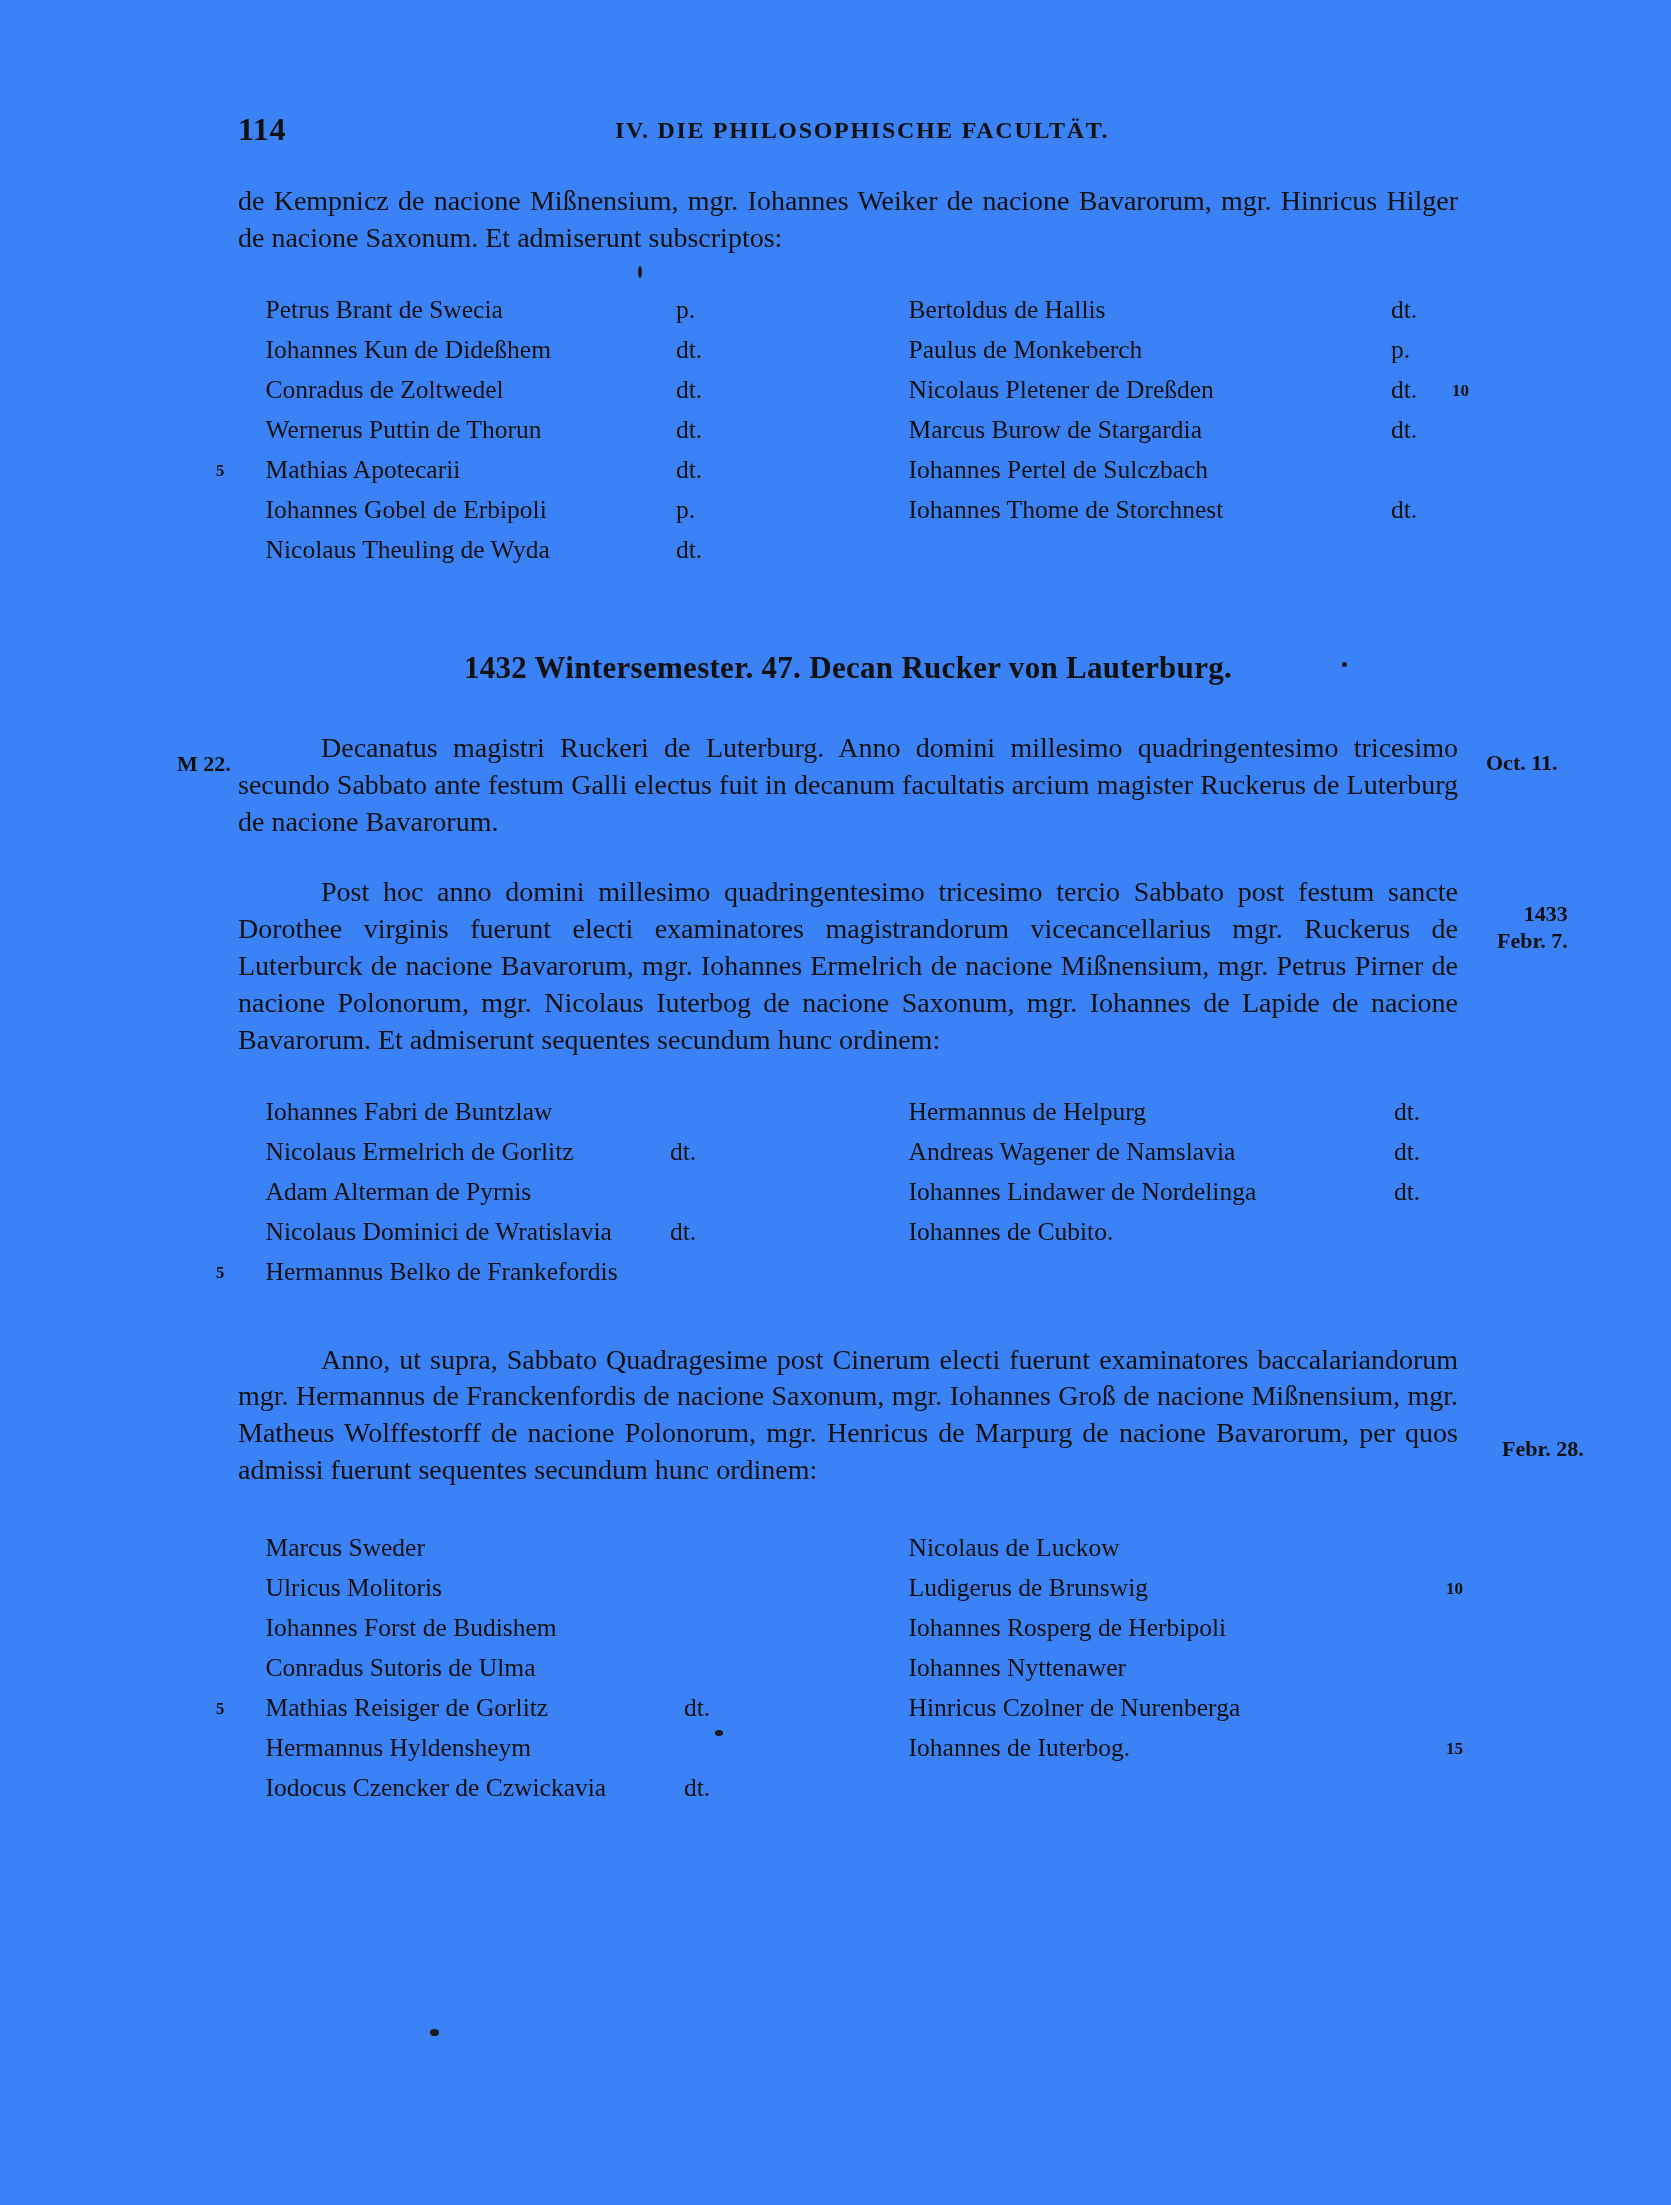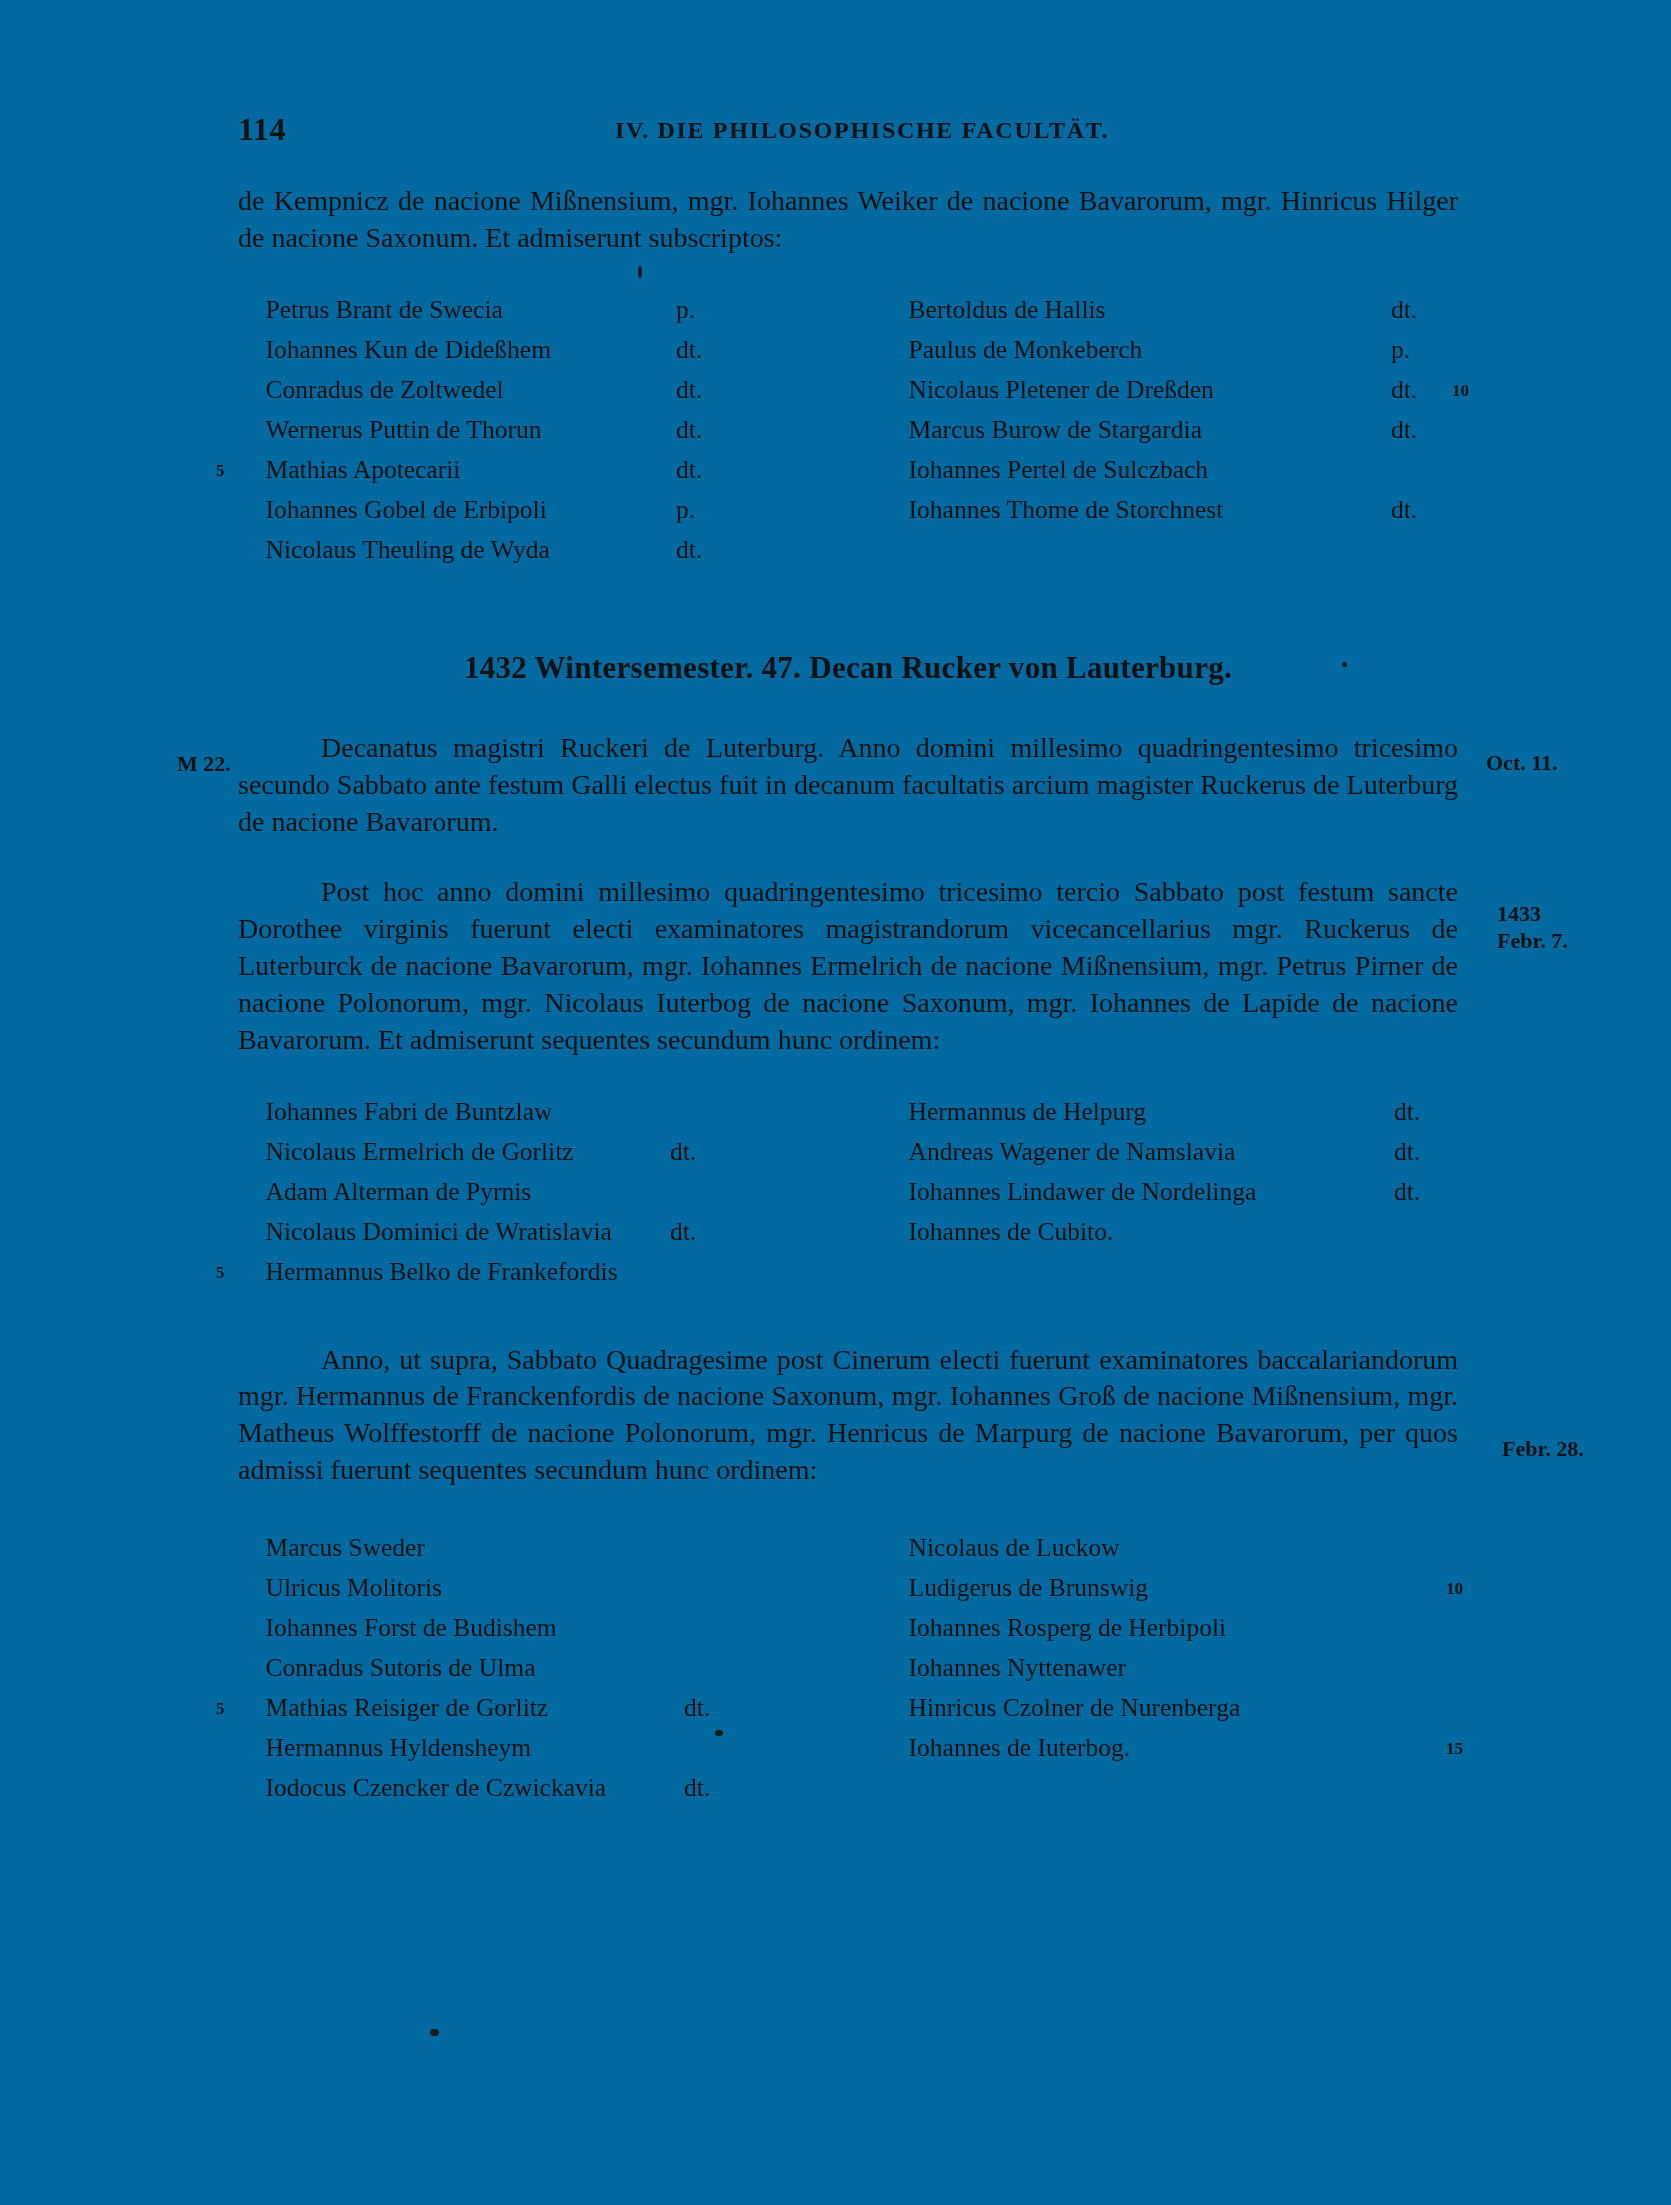--- a/index.html
+++ b/index.html
@@ -8,21 +8,21 @@
     background: #ffffff;
   }
   body {
     font-family: "Liberation Serif", "DejaVu Serif", serif;
     color: #111111;
   }
   #page {
     position: relative;
     width: 1671px;
     height: 2205px;
-    background: #0369a1;
+    background: #3b82f6;
     overflow: hidden;
   }
 
   
   .running-head {
     position: absolute;
     top: 111px;
     left: 0;
     width: 100%;
     height: 39px;
@@ -77,21 +77,21 @@
 
   
   .margin-note {
     position: absolute;
     font-size: 22px;
     font-weight: 600;
     line-height: 1.22;
     white-space: nowrap;
   }
   .margin-note.left  { text-align: left; }
-  .margin-note.right { text-align: left; }
+  .margin-note.right { text-align: right; }
 
   
   .namelist {
     position: relative;
     width: 100%;
   }
   .namelist .col {
     position: absolute;
     top: 0;
   }

